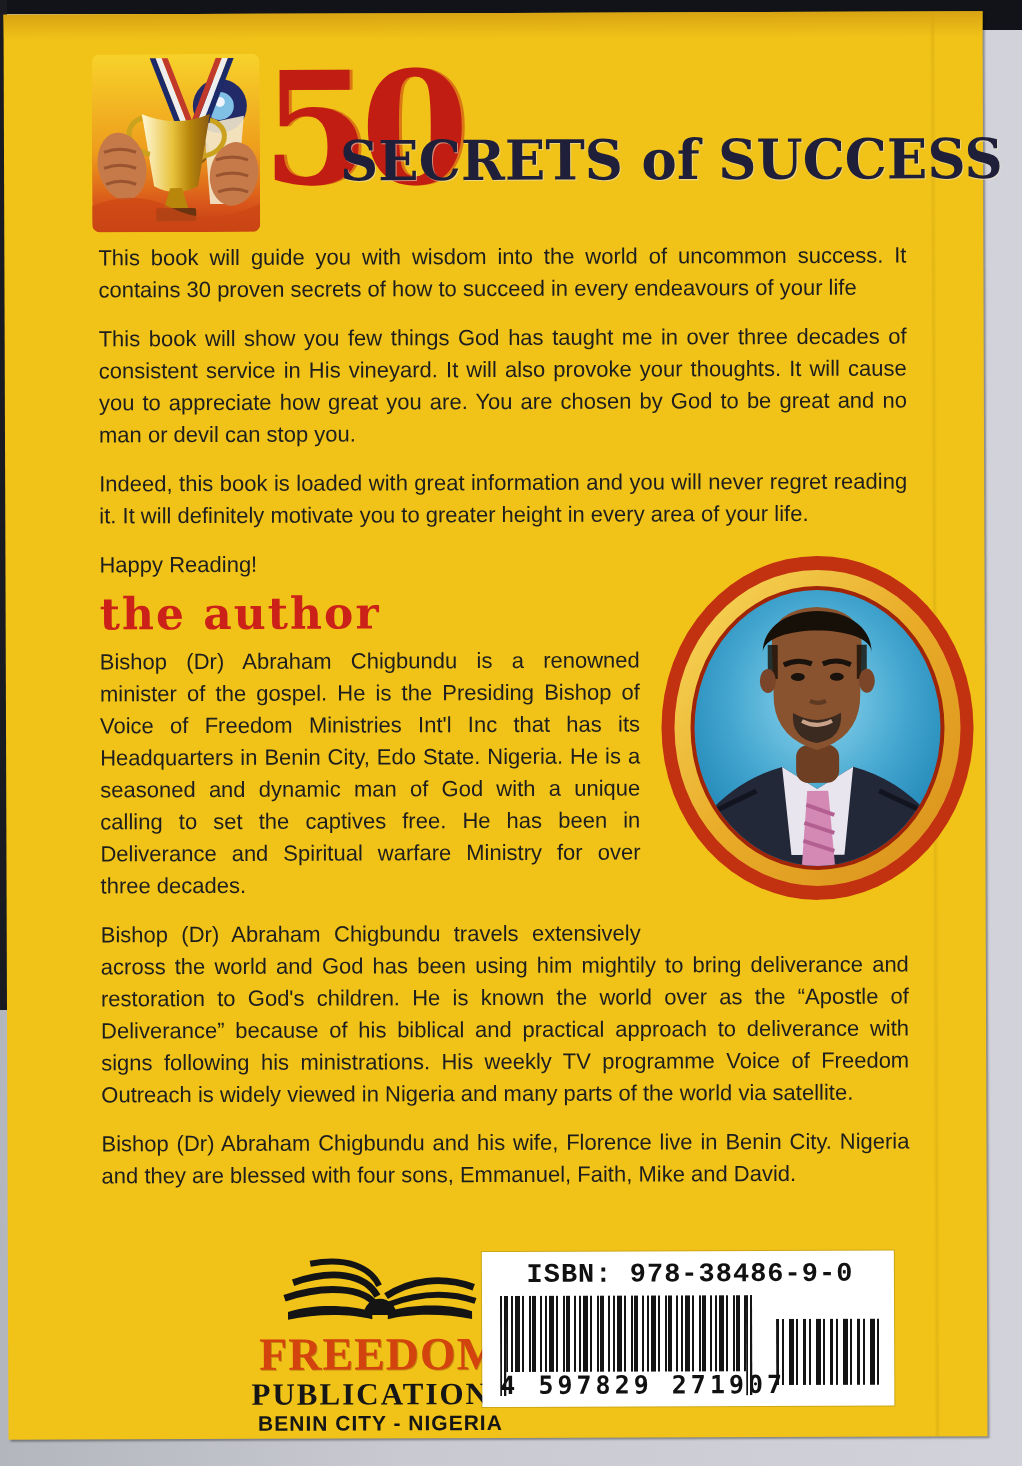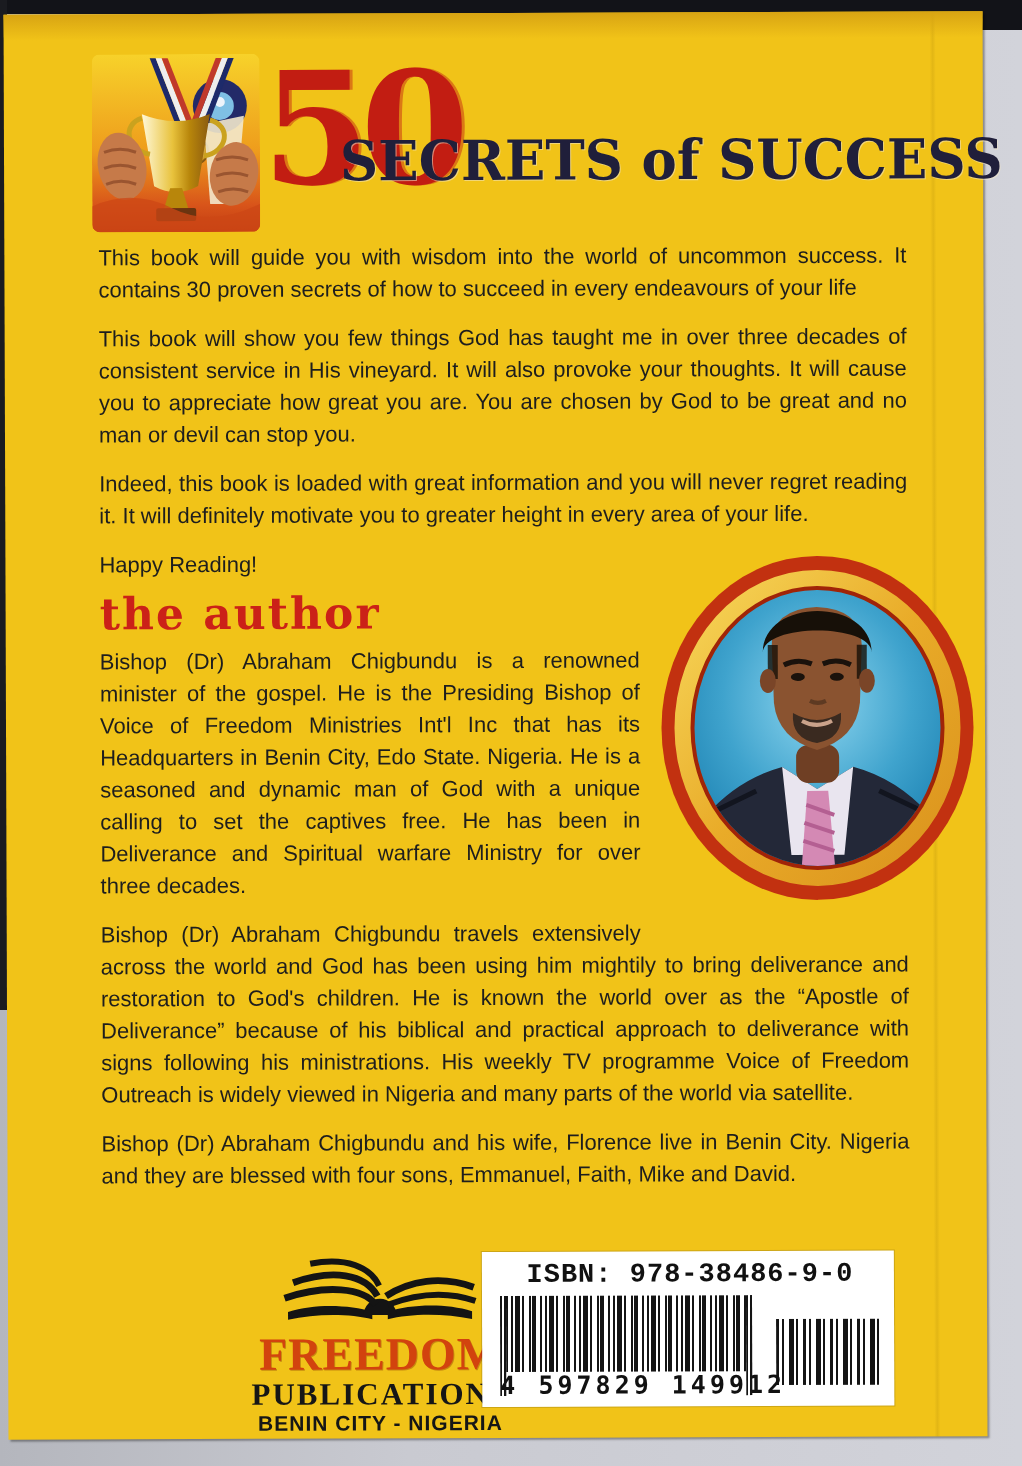--- a/index.html
+++ b/index.html
@@ -256,19 +256,19 @@
     <div class="name">FREEDOM</div>
     <div class="type">PUBLICATIONS</div>
     <div class="location">BENIN CITY - NIGERIA</div>
   </div>
 
   <div class="isbn-box">
     <div class="isbn-label">ISBN: 978-38486-9-0</div>
     <div class="barcode-row">
       <div class="barcode-main">
         <div class="bars"></div>
-        <div class="barcode-digits">4 597829 149912</div>
+        <div class="barcode-digits">4 597829 271907</div>
       </div>
       <div class="barcode-supp"></div>
     </div>
   </div>
 
 </div>
 
 </body></html>

